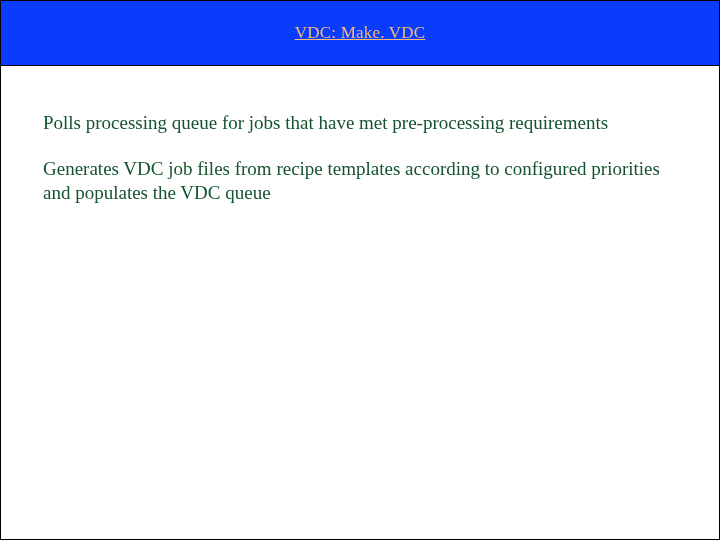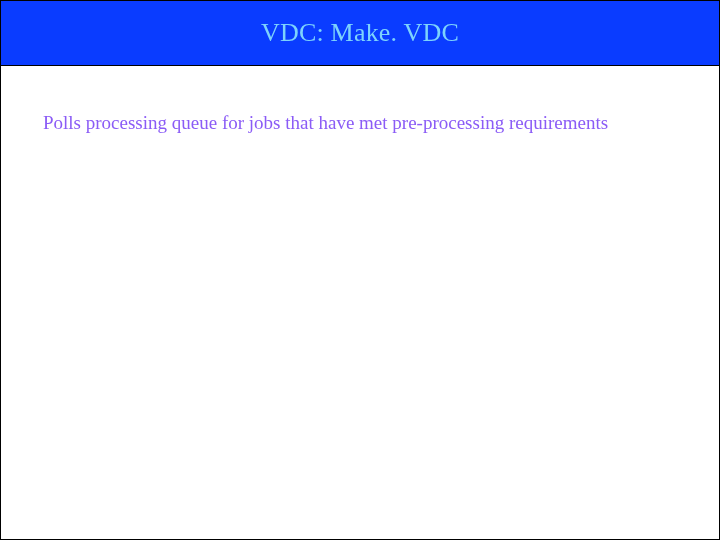--- a/index.html
+++ b/index.html
@@ -24,45 +24,47 @@
     right: 0;
     top: 0;
     height: 64px;
     background: #0a3cff;
     border-bottom: 1px solid #000;
     display: flex;
     align-items: center;
     justify-content: center;
   }
   .title-text {
-    color: #7dd3fc;
-    font-size: 26px;
+    color: #fdba74;
+    font-size: 17px;
     font-weight: 400;
     letter-spacing: 0.2px;
     white-space: nowrap;
+    text-decoration: underline;
   }
   .body {
     position: absolute;
     left: 42px;
     right: 48px;
     top: 110px;
-    color: #8b5cf6;
+    color: #14532d;
   }
   .para {
     font-size: 19px;
     line-height: 1.25;
     margin: 0 0 22px 0;
   }
 </style>
 </head>
 <body>
 
 <div class="slide">
 
   <div class="title-bar">
     <div class="title-text">VDC: Make. VDC</div>
   </div>
 
   <div class="body">
     <p class="para">Polls processing queue for jobs that have met pre-processing requirements</p>
+    <p class="para">Generates VDC job files from recipe templates according to configured priorities and populates the VDC queue</p>
   </div>
 
 </div>
 
 </body></html>

